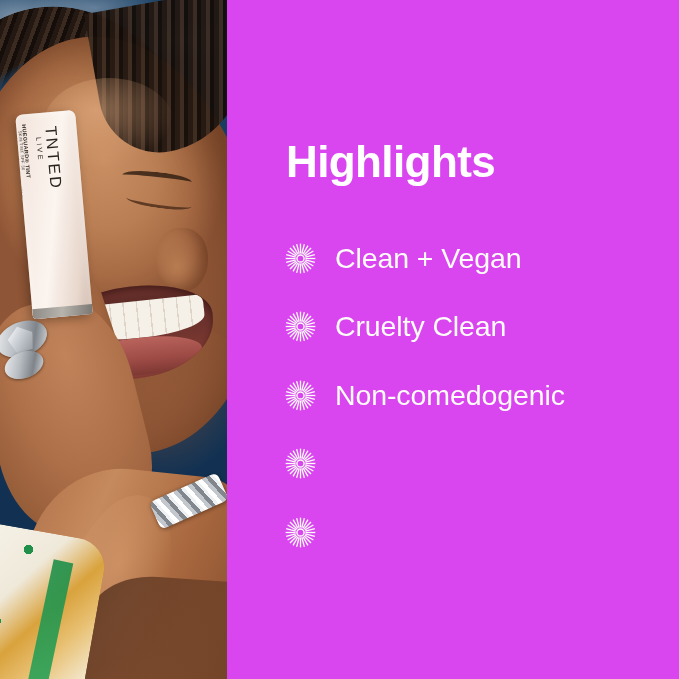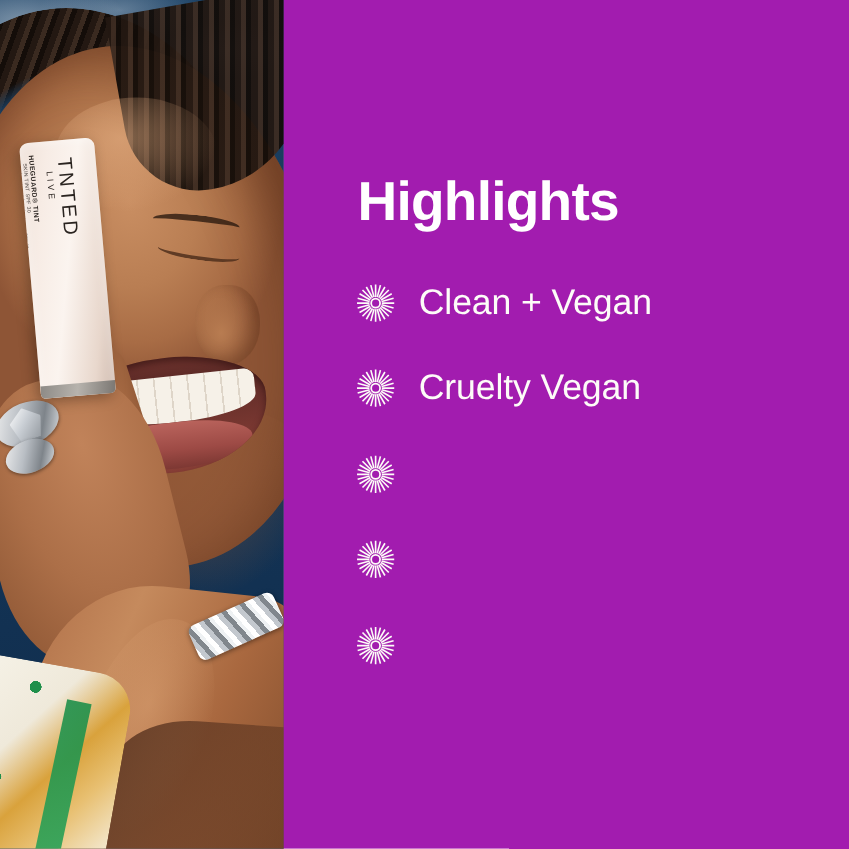--- a/index.html
+++ b/index.html
@@ -248,35 +248,35 @@
     border-radius: 40% 10% 0 0;
     transform: rotate(4deg);
     opacity:.9;
   }
 
   
   .info-panel {
     position: relative;
     flex: 1 1 auto;
     height: 679px;
-    background: #a21caf;
+    background: #d946ef;
     padding: 0;
   }
   .panel-title {
     position: absolute;
     left: 59px; top: 140px;
     font-size: 44px;
     font-weight: 700;
     letter-spacing: -0.6px;
     color: #ffffff;
     line-height: 1;
   }
   .highlight-list {
     position: absolute;
-    left: 58px; top: 224px;
+    left: 58px; top: 240px;
     list-style: none;
   }
   .highlight-item {
     display: flex;
     align-items: center;
     height: 36px;
     margin-bottom: 32.5px;
   }
   .hl-icon {
     flex: 0 0 31px;
@@ -394,21 +394,21 @@
             <line x1="36.14" y1="58.00" x2="8.43" y2="74.00" stroke="#fdfcf8" stroke-width="4.2" stroke-linecap="butt"></line>
             <line x1="34.55" y1="54.14" x2="3.64" y2="62.42" stroke="#fdfcf8" stroke-width="4.2" stroke-linecap="butt"></line>
             <line x1="34.00" y1="50.00" x2="2.00" y2="50.00" stroke="#fdfcf8" stroke-width="4.2" stroke-linecap="butt"></line>
             <line x1="34.55" y1="45.86" x2="3.64" y2="37.58" stroke="#fdfcf8" stroke-width="4.2" stroke-linecap="butt"></line>
             <line x1="36.14" y1="42.00" x2="8.43" y2="26.00" stroke="#fdfcf8" stroke-width="4.2" stroke-linecap="butt"></line>
             <line x1="38.69" y1="38.69" x2="16.06" y2="16.06" stroke="#fdfcf8" stroke-width="4.2" stroke-linecap="butt"></line>
             <line x1="42.00" y1="36.14" x2="26.00" y2="8.43" stroke="#fdfcf8" stroke-width="4.2" stroke-linecap="butt"></line>
             <line x1="45.86" y1="34.55" x2="37.58" y2="3.64" stroke="#fdfcf8" stroke-width="4.2" stroke-linecap="butt"></line>
             <circle cx="50" cy="50" r="11.5" fill="none" stroke="#fdfcf8" stroke-width="4.6"></circle>
           </svg>
-          <span class="hl-label">Cruelty Vegan</span>
+          <span class="hl-label">Cruelty Clean</span>
         </li>
         <li class="highlight-item">
           <svg viewBox="0 0 100 100" class="hl-icon">
             <line x1="50.00" y1="34.00" x2="50.00" y2="2.00" stroke="#fdfcf8" stroke-width="4.2" stroke-linecap="butt"></line>
             <line x1="54.14" y1="34.55" x2="62.42" y2="3.64" stroke="#fdfcf8" stroke-width="4.2" stroke-linecap="butt"></line>
             <line x1="58.00" y1="36.14" x2="74.00" y2="8.43" stroke="#fdfcf8" stroke-width="4.2" stroke-linecap="butt"></line>
             <line x1="61.31" y1="38.69" x2="83.94" y2="16.06" stroke="#fdfcf8" stroke-width="4.2" stroke-linecap="butt"></line>
             <line x1="63.86" y1="42.00" x2="91.57" y2="26.00" stroke="#fdfcf8" stroke-width="4.2" stroke-linecap="butt"></line>
             <line x1="65.45" y1="45.86" x2="96.36" y2="37.58" stroke="#fdfcf8" stroke-width="4.2" stroke-linecap="butt"></line>
             <line x1="66.00" y1="50.00" x2="98.00" y2="50.00" stroke="#fdfcf8" stroke-width="4.2" stroke-linecap="butt"></line>
@@ -424,20 +424,21 @@
             <line x1="36.14" y1="58.00" x2="8.43" y2="74.00" stroke="#fdfcf8" stroke-width="4.2" stroke-linecap="butt"></line>
             <line x1="34.55" y1="54.14" x2="3.64" y2="62.42" stroke="#fdfcf8" stroke-width="4.2" stroke-linecap="butt"></line>
             <line x1="34.00" y1="50.00" x2="2.00" y2="50.00" stroke="#fdfcf8" stroke-width="4.2" stroke-linecap="butt"></line>
             <line x1="34.55" y1="45.86" x2="3.64" y2="37.58" stroke="#fdfcf8" stroke-width="4.2" stroke-linecap="butt"></line>
             <line x1="36.14" y1="42.00" x2="8.43" y2="26.00" stroke="#fdfcf8" stroke-width="4.2" stroke-linecap="butt"></line>
             <line x1="38.69" y1="38.69" x2="16.06" y2="16.06" stroke="#fdfcf8" stroke-width="4.2" stroke-linecap="butt"></line>
             <line x1="42.00" y1="36.14" x2="26.00" y2="8.43" stroke="#fdfcf8" stroke-width="4.2" stroke-linecap="butt"></line>
             <line x1="45.86" y1="34.55" x2="37.58" y2="3.64" stroke="#fdfcf8" stroke-width="4.2" stroke-linecap="butt"></line>
             <circle cx="50" cy="50" r="11.5" fill="none" stroke="#fdfcf8" stroke-width="4.6"></circle>
           </svg>
+          <span class="hl-label">Non-comedogenic</span>
         </li>
         <li class="highlight-item">
           <svg viewBox="0 0 100 100" class="hl-icon">
             <line x1="50.00" y1="34.00" x2="50.00" y2="2.00" stroke="#fdfcf8" stroke-width="4.2" stroke-linecap="butt"></line>
             <line x1="54.14" y1="34.55" x2="62.42" y2="3.64" stroke="#fdfcf8" stroke-width="4.2" stroke-linecap="butt"></line>
             <line x1="58.00" y1="36.14" x2="74.00" y2="8.43" stroke="#fdfcf8" stroke-width="4.2" stroke-linecap="butt"></line>
             <line x1="61.31" y1="38.69" x2="83.94" y2="16.06" stroke="#fdfcf8" stroke-width="4.2" stroke-linecap="butt"></line>
             <line x1="63.86" y1="42.00" x2="91.57" y2="26.00" stroke="#fdfcf8" stroke-width="4.2" stroke-linecap="butt"></line>
             <line x1="65.45" y1="45.86" x2="96.36" y2="37.58" stroke="#fdfcf8" stroke-width="4.2" stroke-linecap="butt"></line>
             <line x1="66.00" y1="50.00" x2="98.00" y2="50.00" stroke="#fdfcf8" stroke-width="4.2" stroke-linecap="butt"></line>

